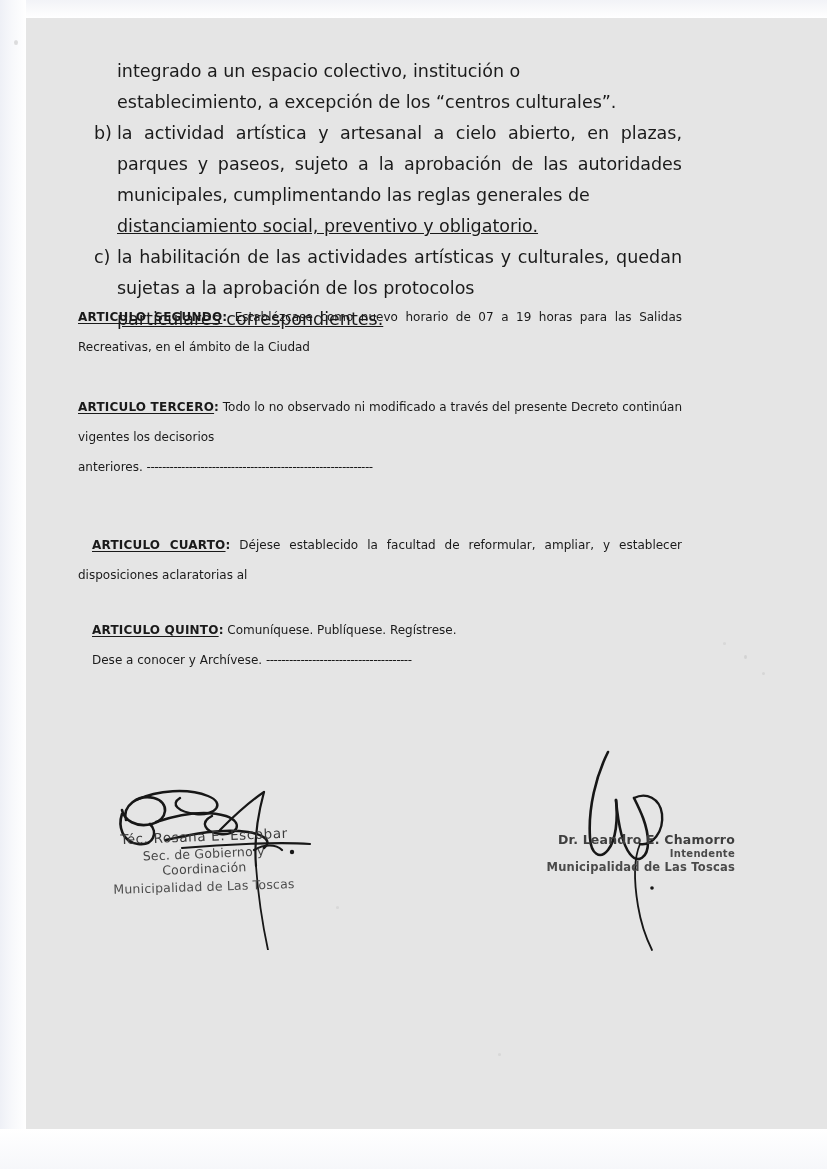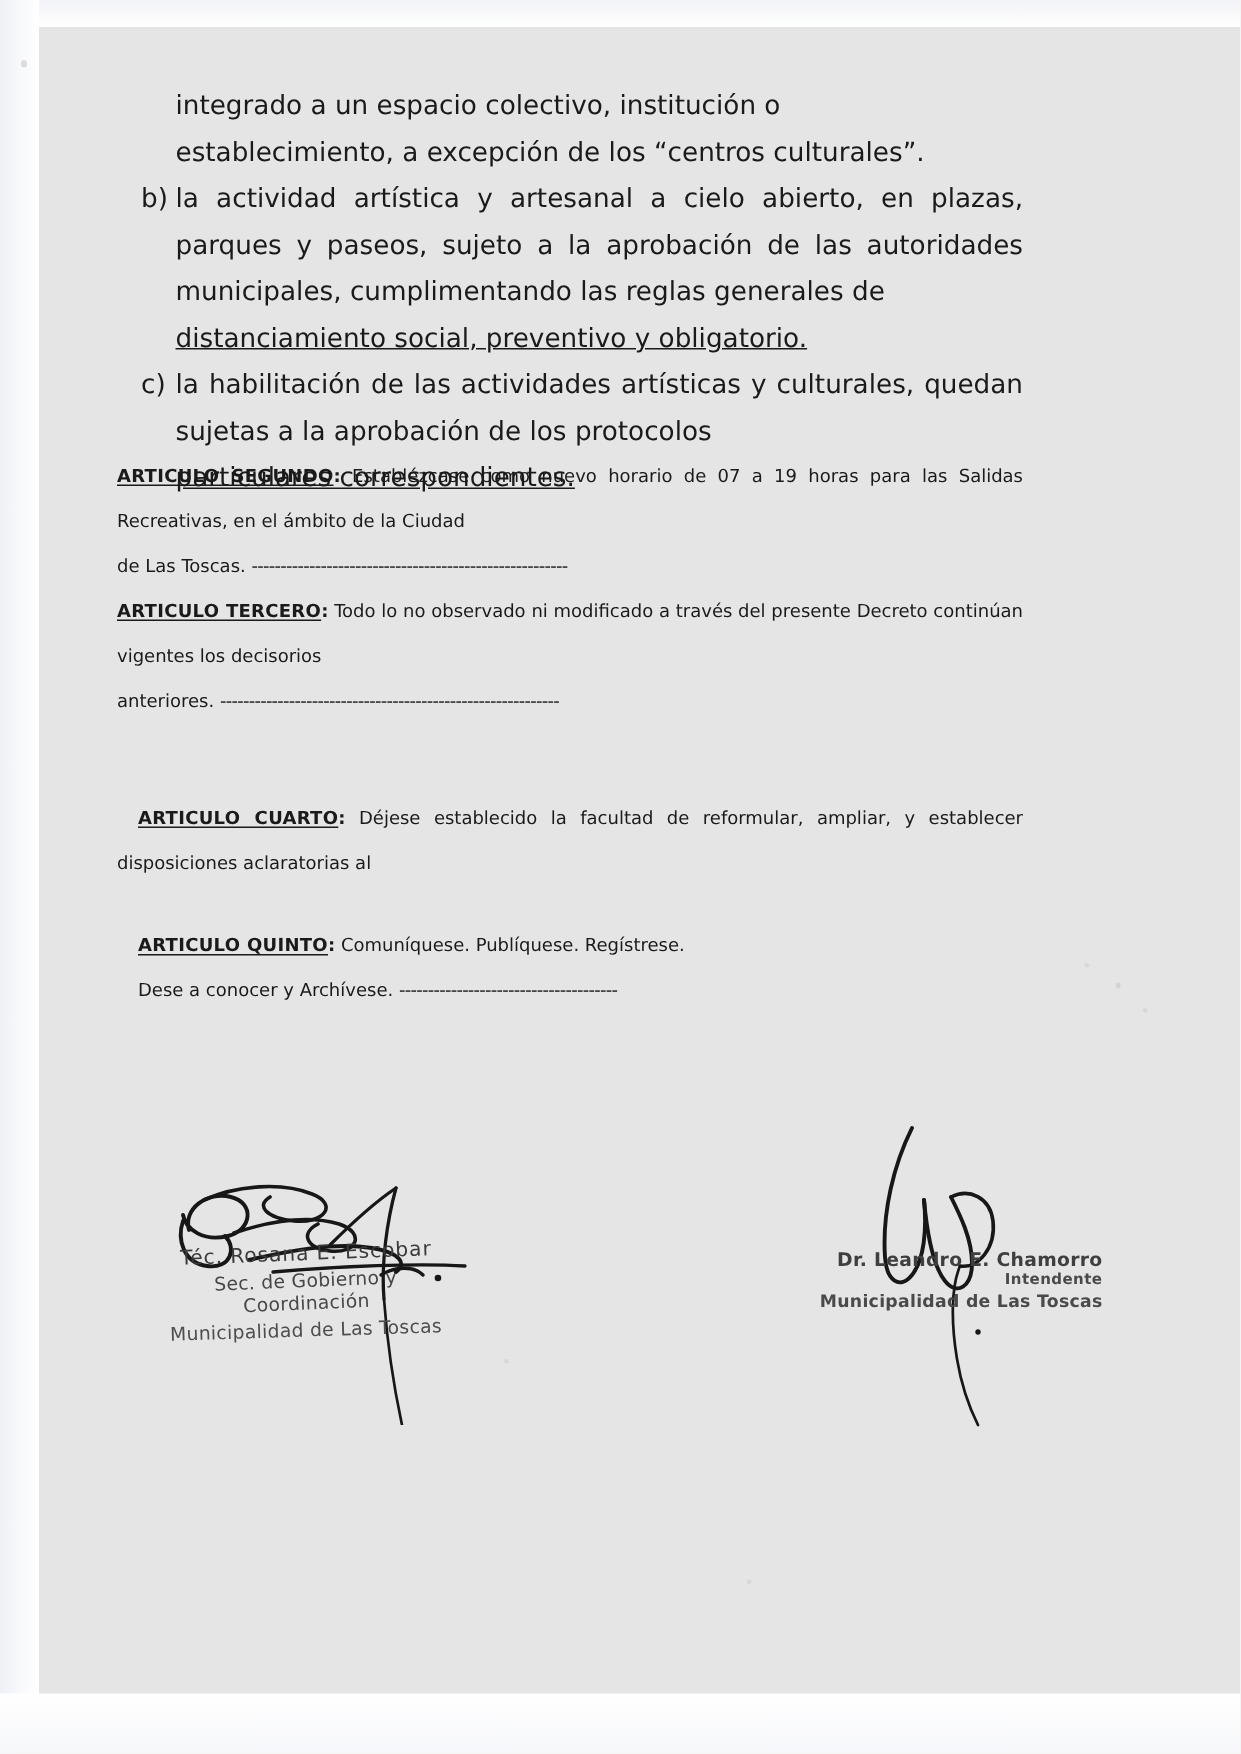--- a/index.html
+++ b/index.html
@@ -215,21 +215,20 @@
     <p class="list-item">
       <span class="marker">c)</span>
       <span>la habilitación de las actividades artísticas y culturales, quedan sujetas a la aprobación de los protocolos</span>
       <span class="lastline">particulares correspondientes.</span>
     </p>
   </div>
 
   <div class="article" style="top:302px;">
     <span class="head">ARTICULO SEGUNDO</span><span class="colon">:</span>
     <span>Establézcase como nuevo horario de 07 a 19 horas para las Salidas Recreativas, en el ámbito de la Ciudad</span>
-    <span class="tail"><span>de Las Toscas.</span> <span class="dashes">-------------------------------------------------------</span></span>
   </div>
 
   <div class="article" style="top:392px;">
     <span class="head">ARTICULO TERCERO</span><span class="colon">:</span>
     <span>Todo lo no observado ni modificado a través del presente Decreto continúan vigentes los decisorios</span>
     <span class="tail"><span>anteriores.</span> <span class="dashes">-----------------------------------------------------------</span></span>
   </div>
 
   <div class="article art-indent-first" style="top:482px;">
     <span class="head">ARTICULO CUARTO</span><span class="colon">:</span>

